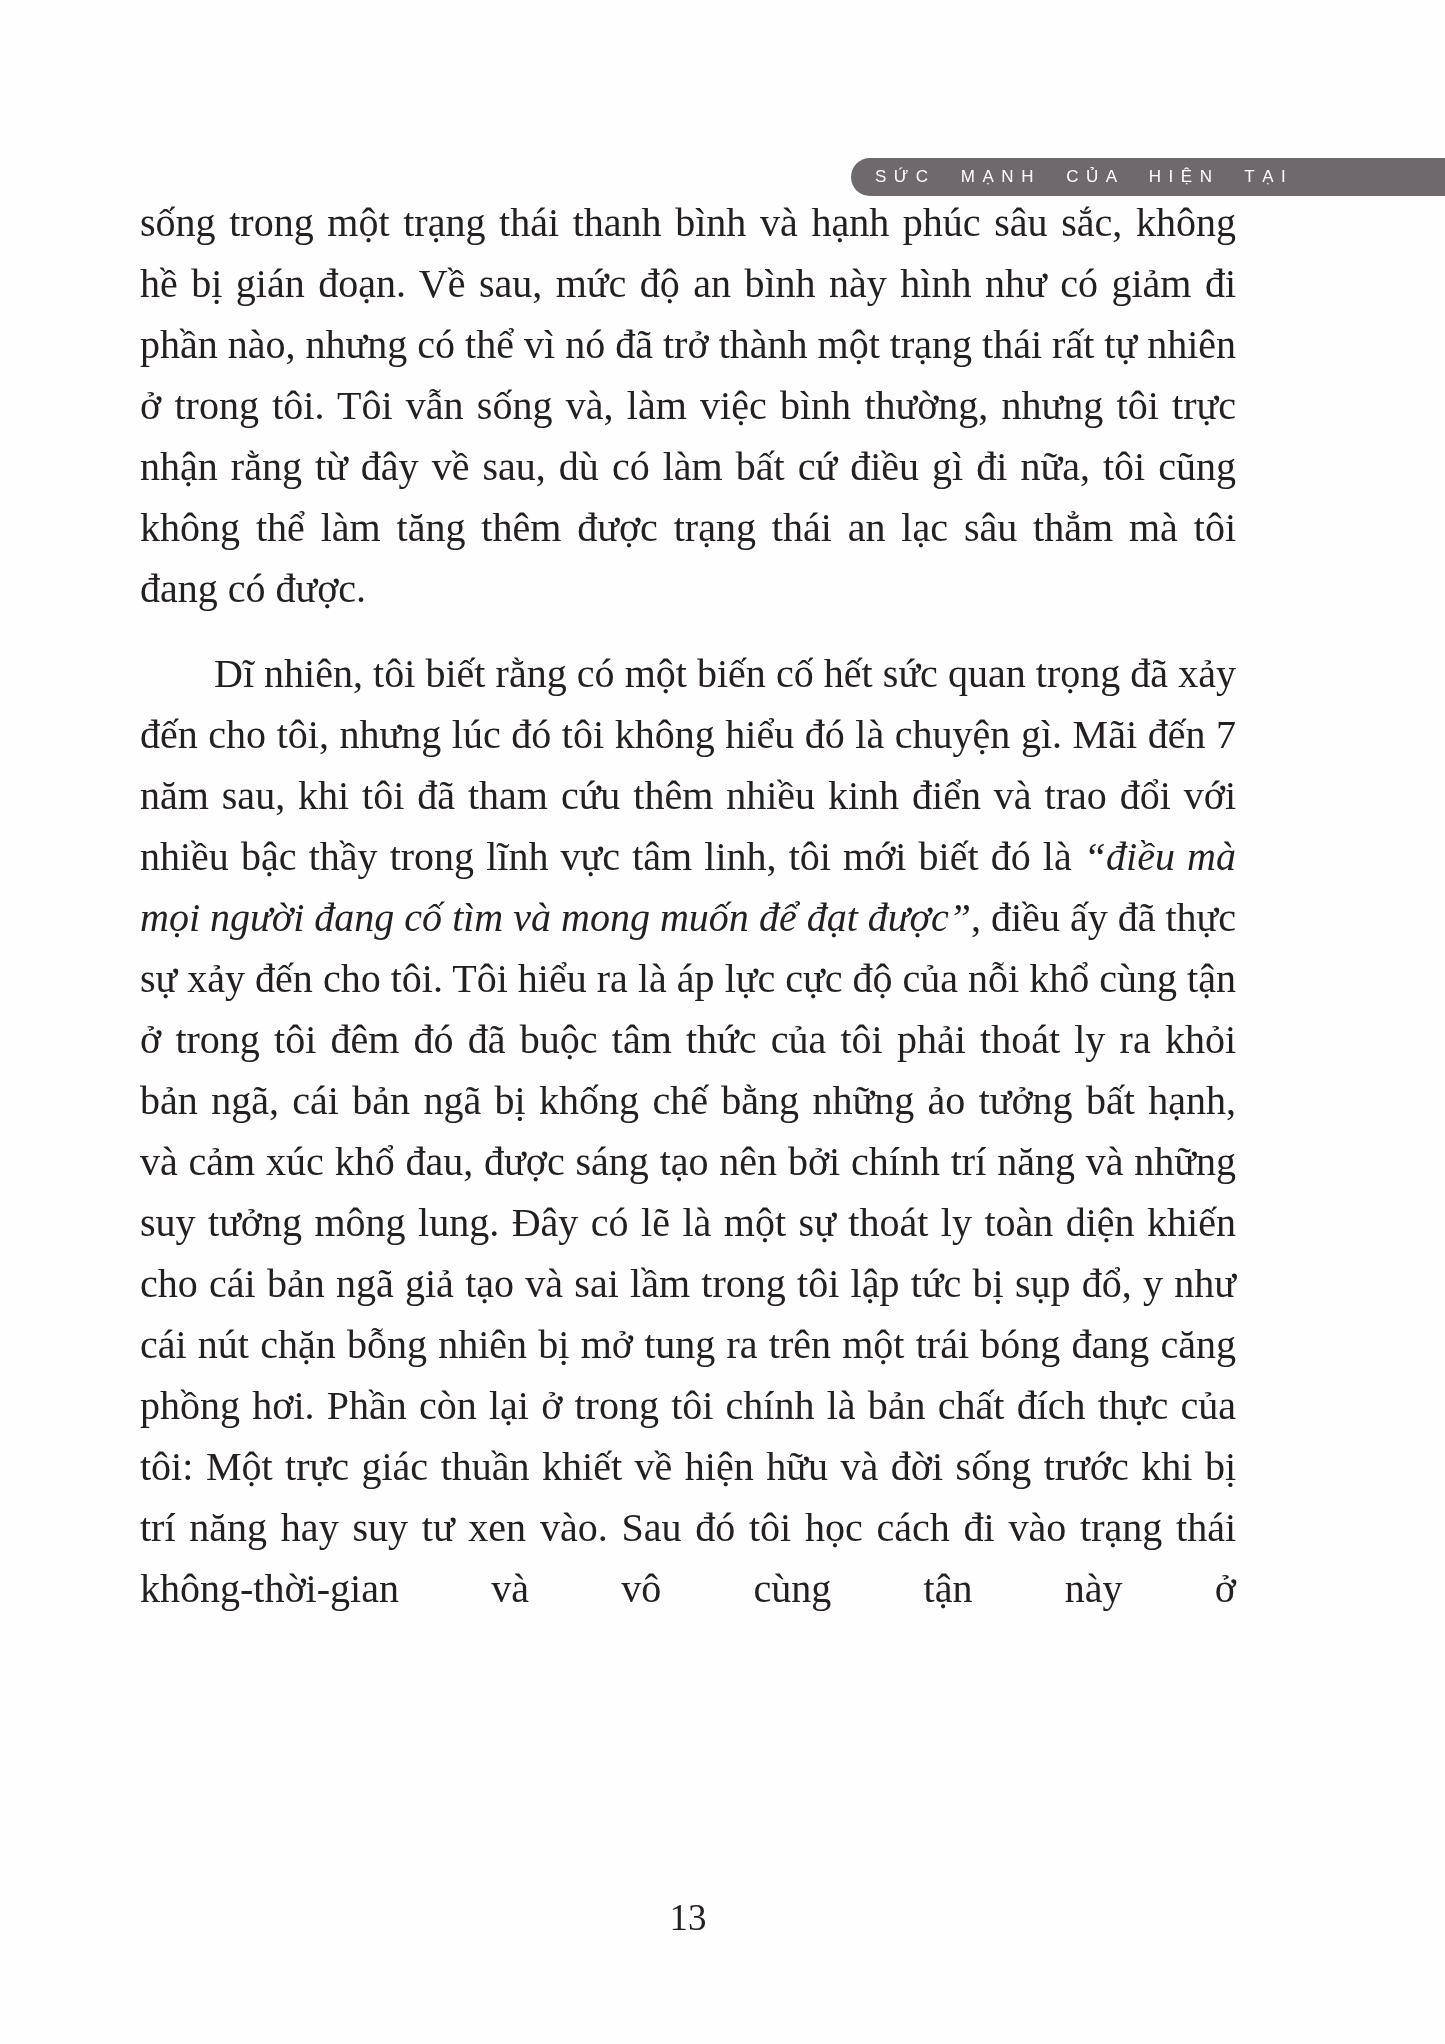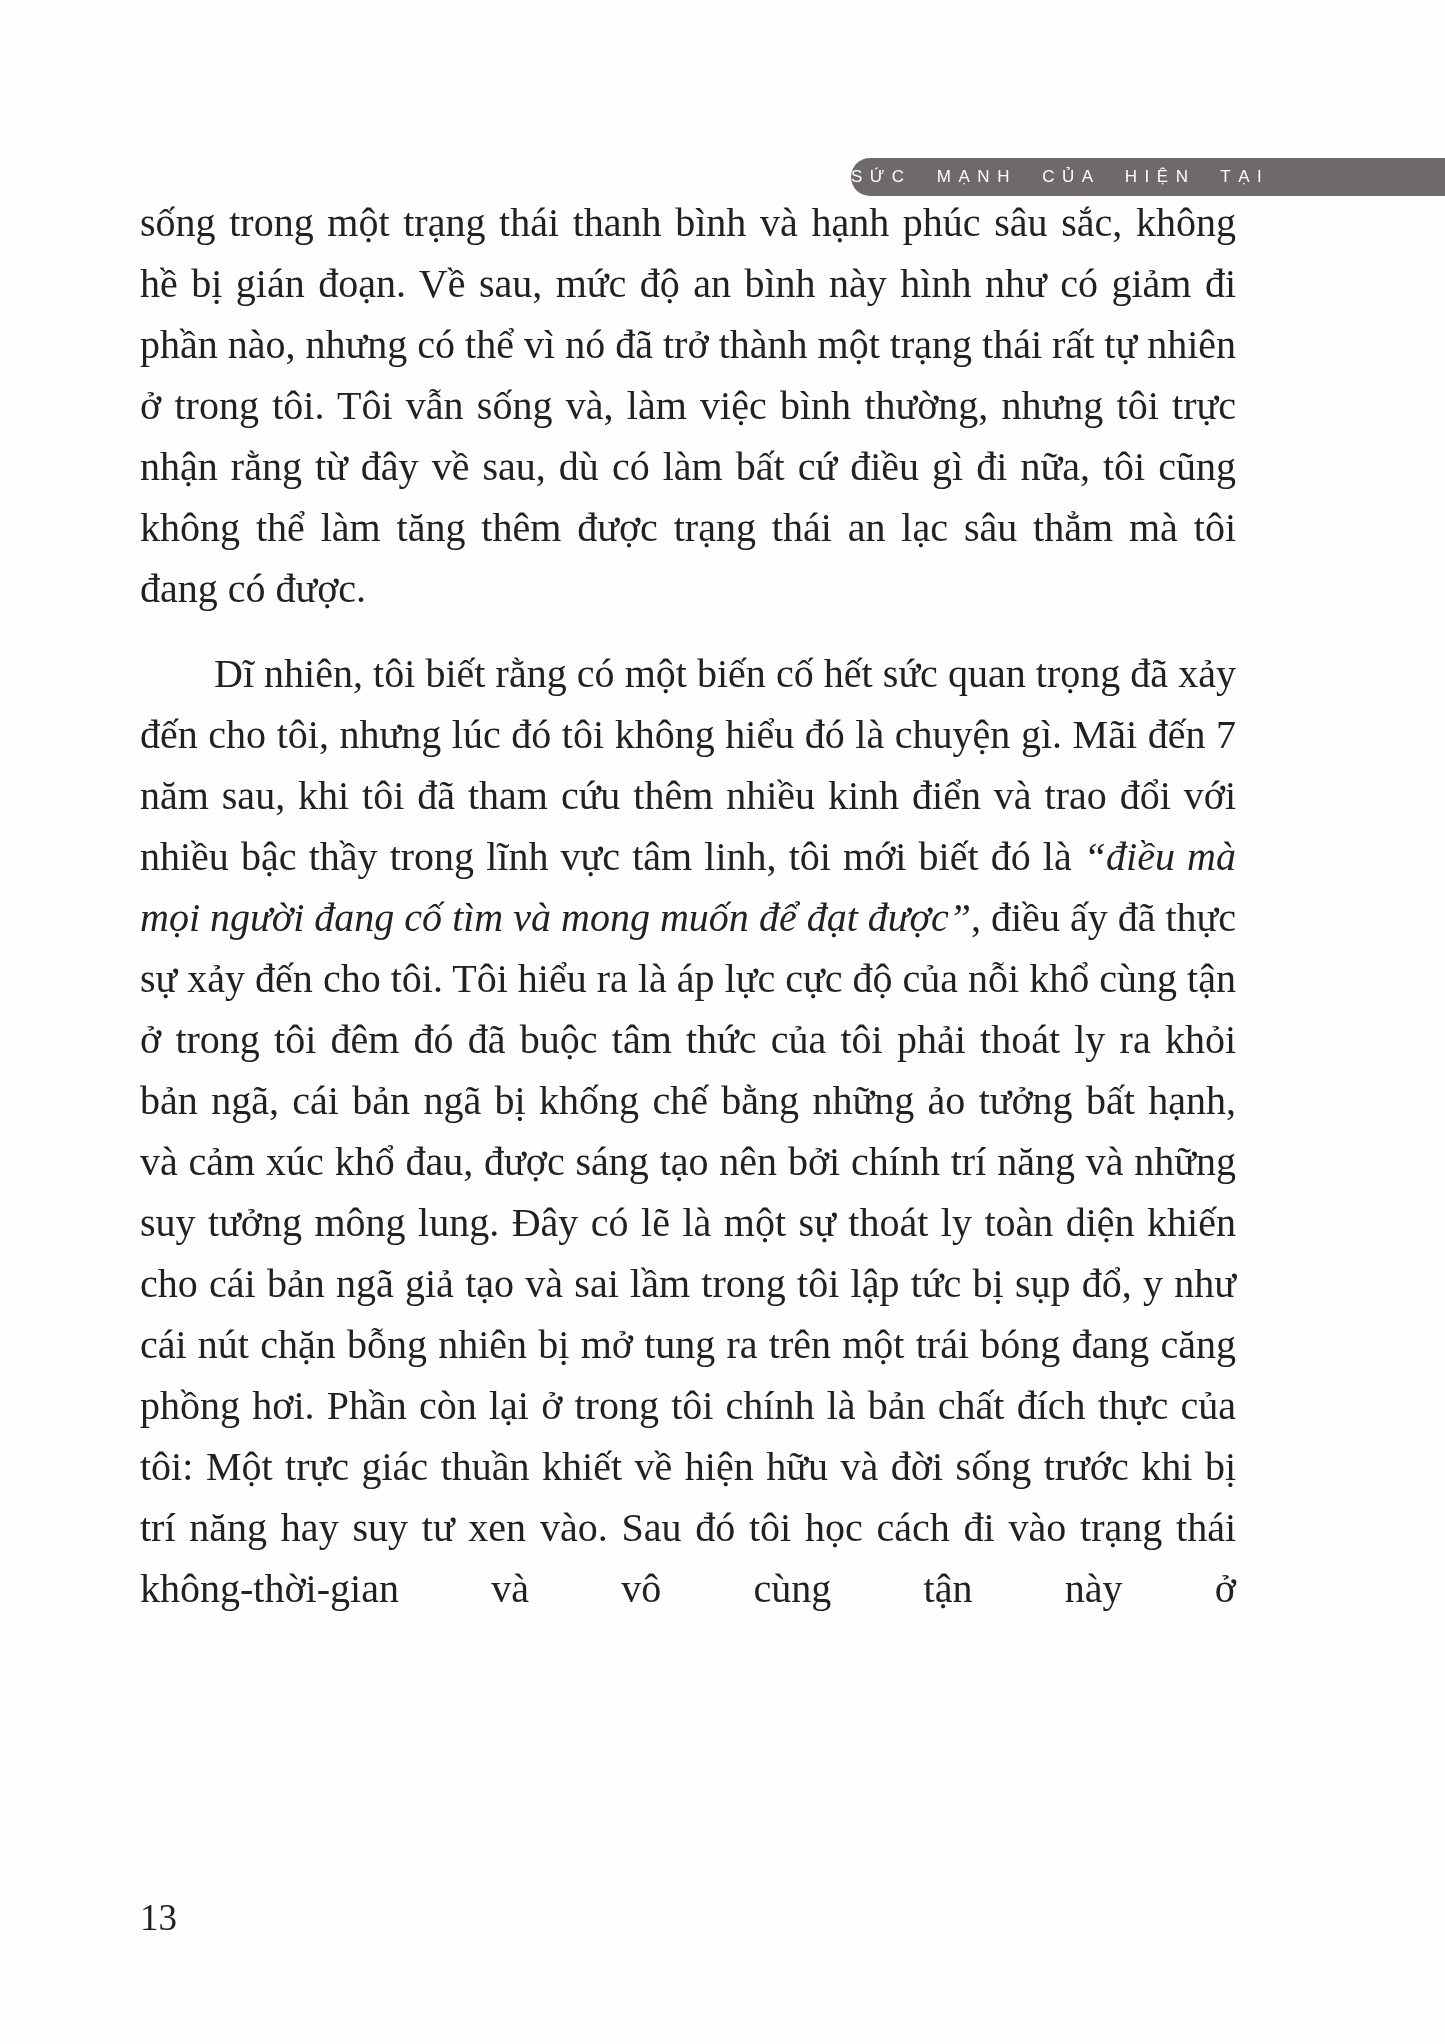--- a/index.html
+++ b/index.html
@@ -24,20 +24,21 @@
     display: flex;
     align-items: center;
   }
   .header-title {
     color: #ffffff;
     font-family: "Liberation Sans", sans-serif;
     font-size: 17px;
     font-weight: 400;
     letter-spacing: 7.5px;
     word-spacing: 13px;
+    padding-left: 24px;
     white-space: nowrap;
   }
 
   
   .text-block {
     position: absolute;
     left: 140px;
     top: 192px;
     width: 1096px;
     color: var(--text-color, #242021);
@@ -52,21 +53,21 @@
   }
   .text-block p.justify-last { text-align-last: justify; }
   .seg-italic { font-style: italic; }
 
   
   .page-number {
     position: absolute;
     top: 1896px;
     left: 140px;
     width: 1096px;
-    text-align: left;
+    text-align: center;
     font-size: 37px;
     color: var(--text-color, #242021);
   }
 </style>
 </head>
 <body style="--bar-color: #6e696c; --text-color: #242021; background: rgb(254, 254, 254);">
 
 <div class="header-bar">
   <span class="header-title">SỨC MẠNH CỦA HIỆN TẠI</span>
 </div>

